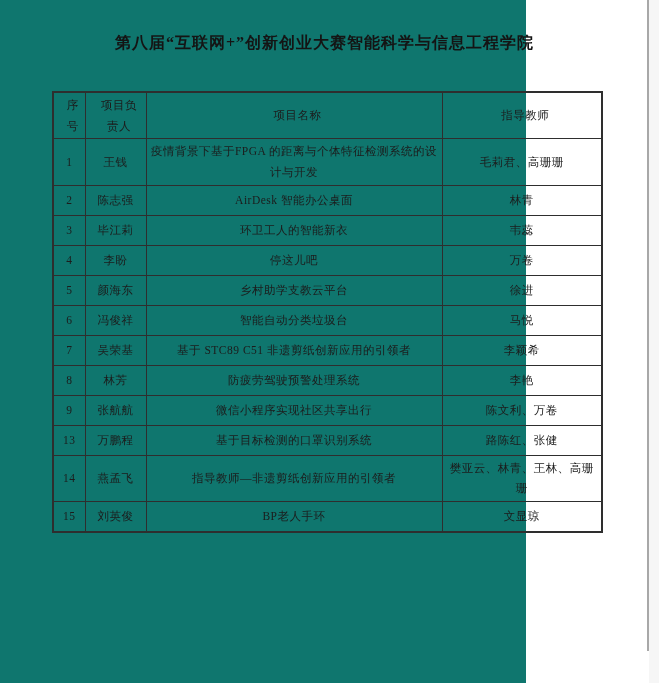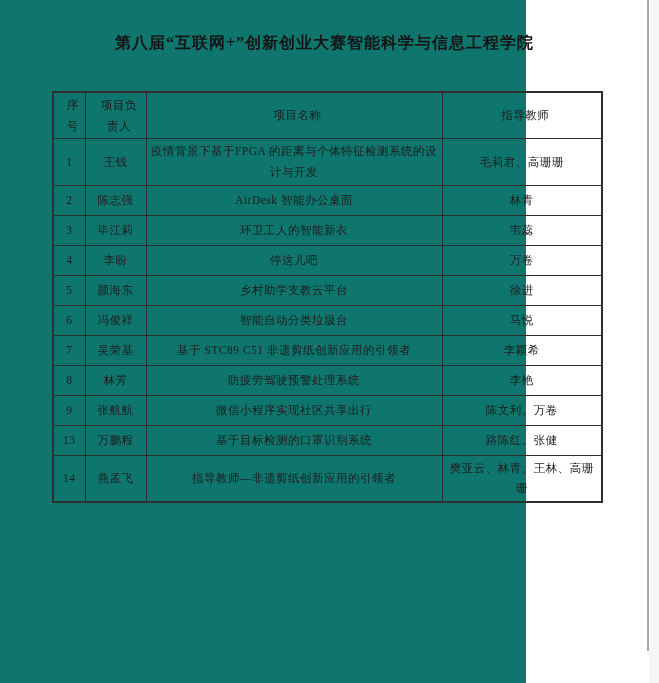--- a/index.html
+++ b/index.html
@@ -128,19 +128,25 @@
           <td>万鹏程</td>
           <td>基于目标检测的口罩识别系统</td>
           <td>路陈红、张健</td>
         </tr>
         <tr>
           <td>14</td>
           <td>燕孟飞</td>
           <td>指导教师—非遗剪纸创新应用的引领者</td>
           <td>樊亚云、林青、王林、高珊珊</td>
         </tr>
+        <tr>
+          <td>15</td>
+          <td>刘英俊</td>
+          <td>BP老人手环</td>
+          <td>文显琼</td>
+        </tr>
       </tbody>
   </table>
 
   <div class="page-right-strip"></div>
   <div class="page-edge"></div>
 
 </div>
 
 </body></html>

